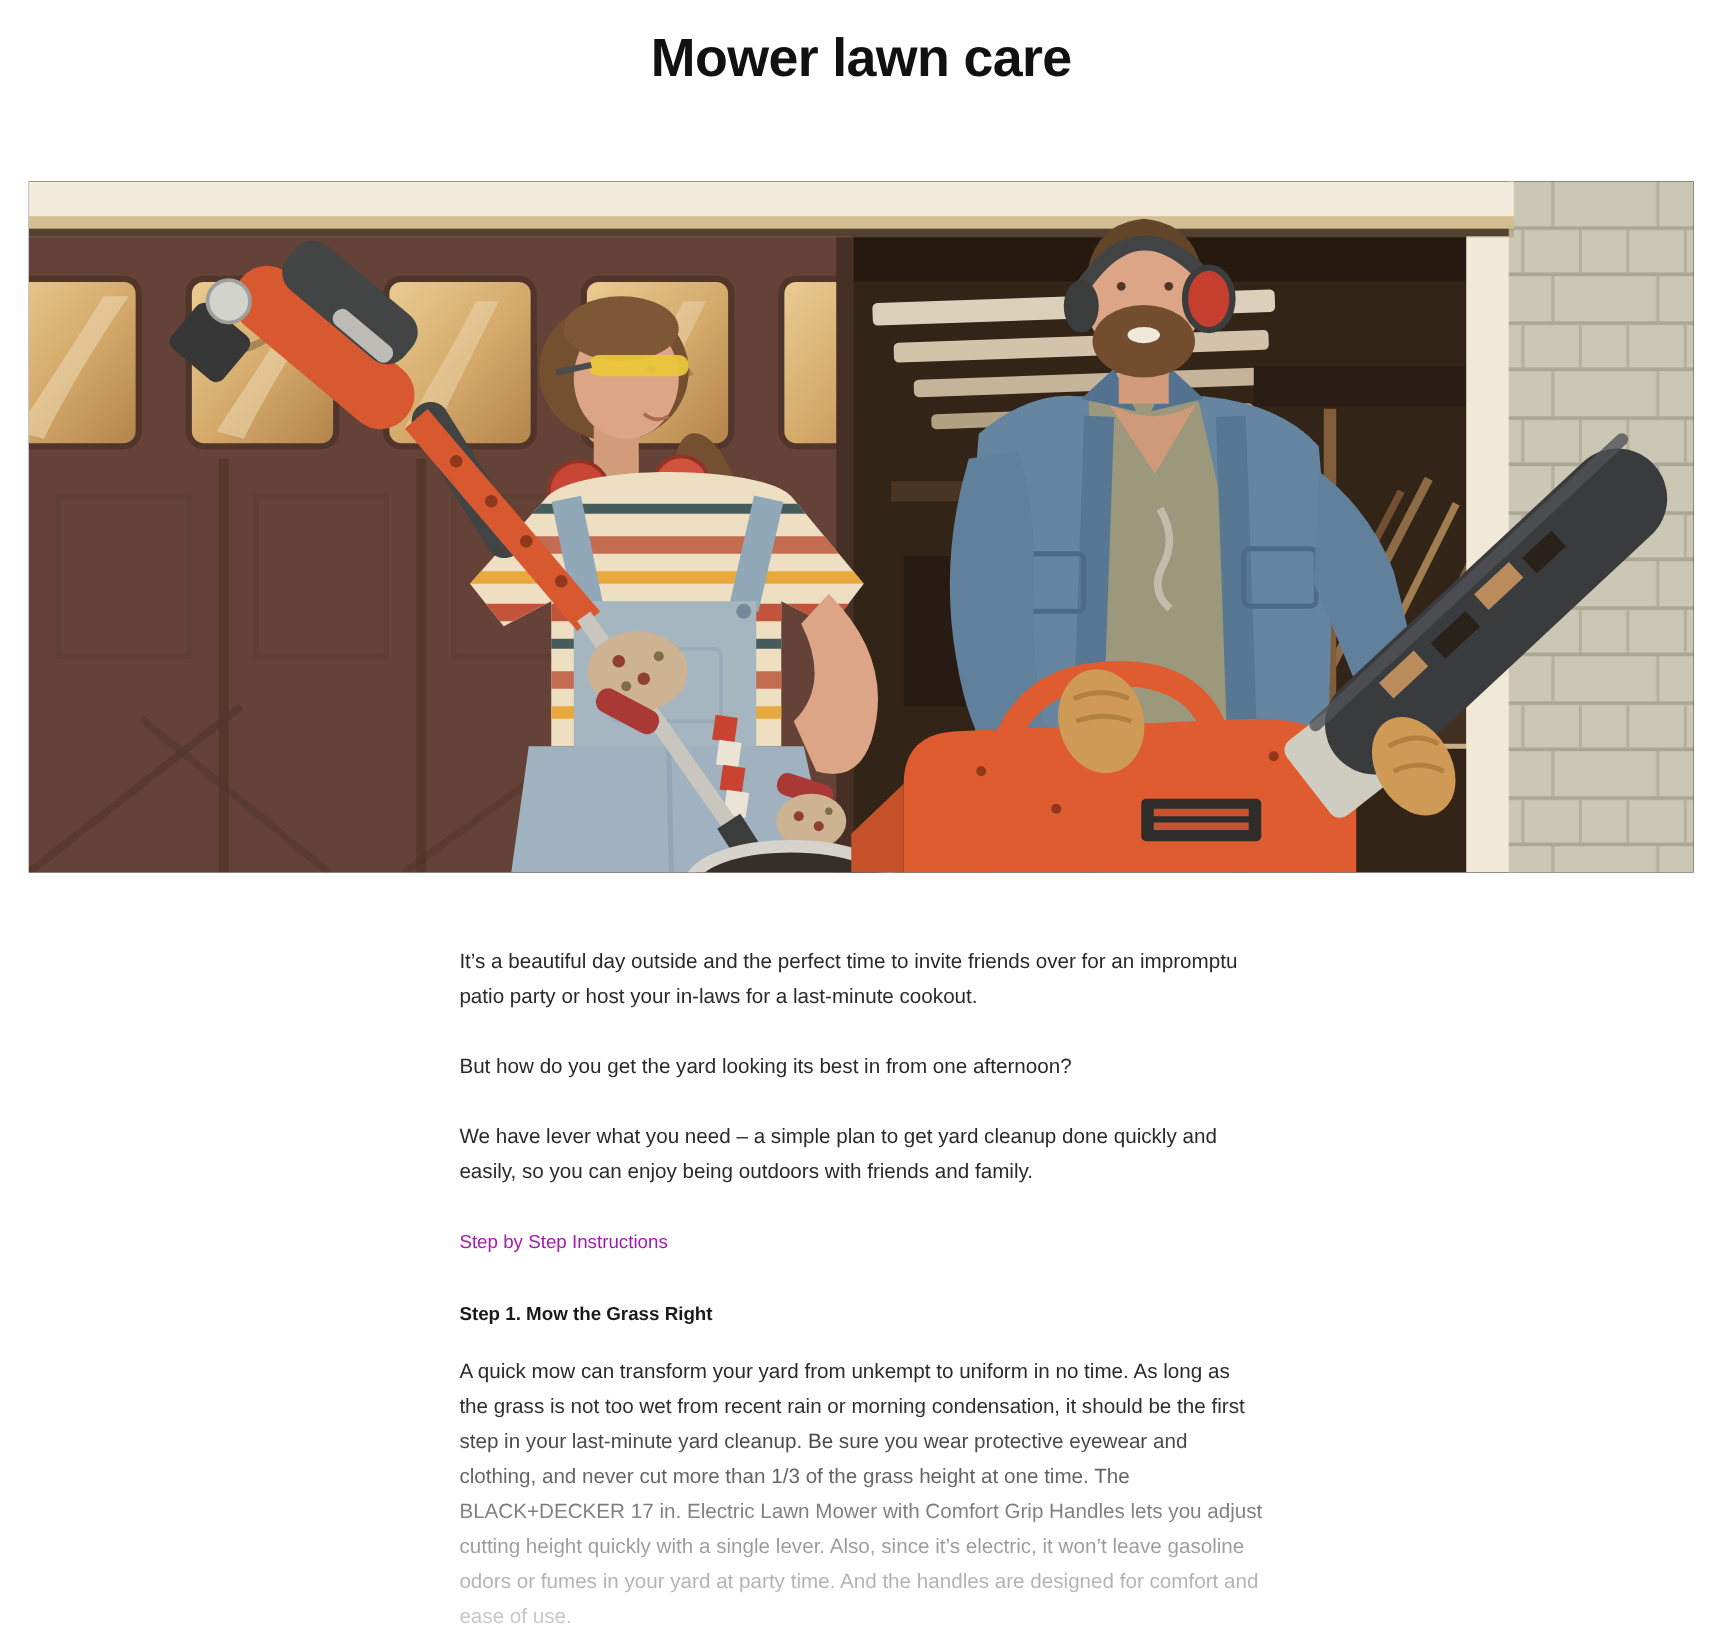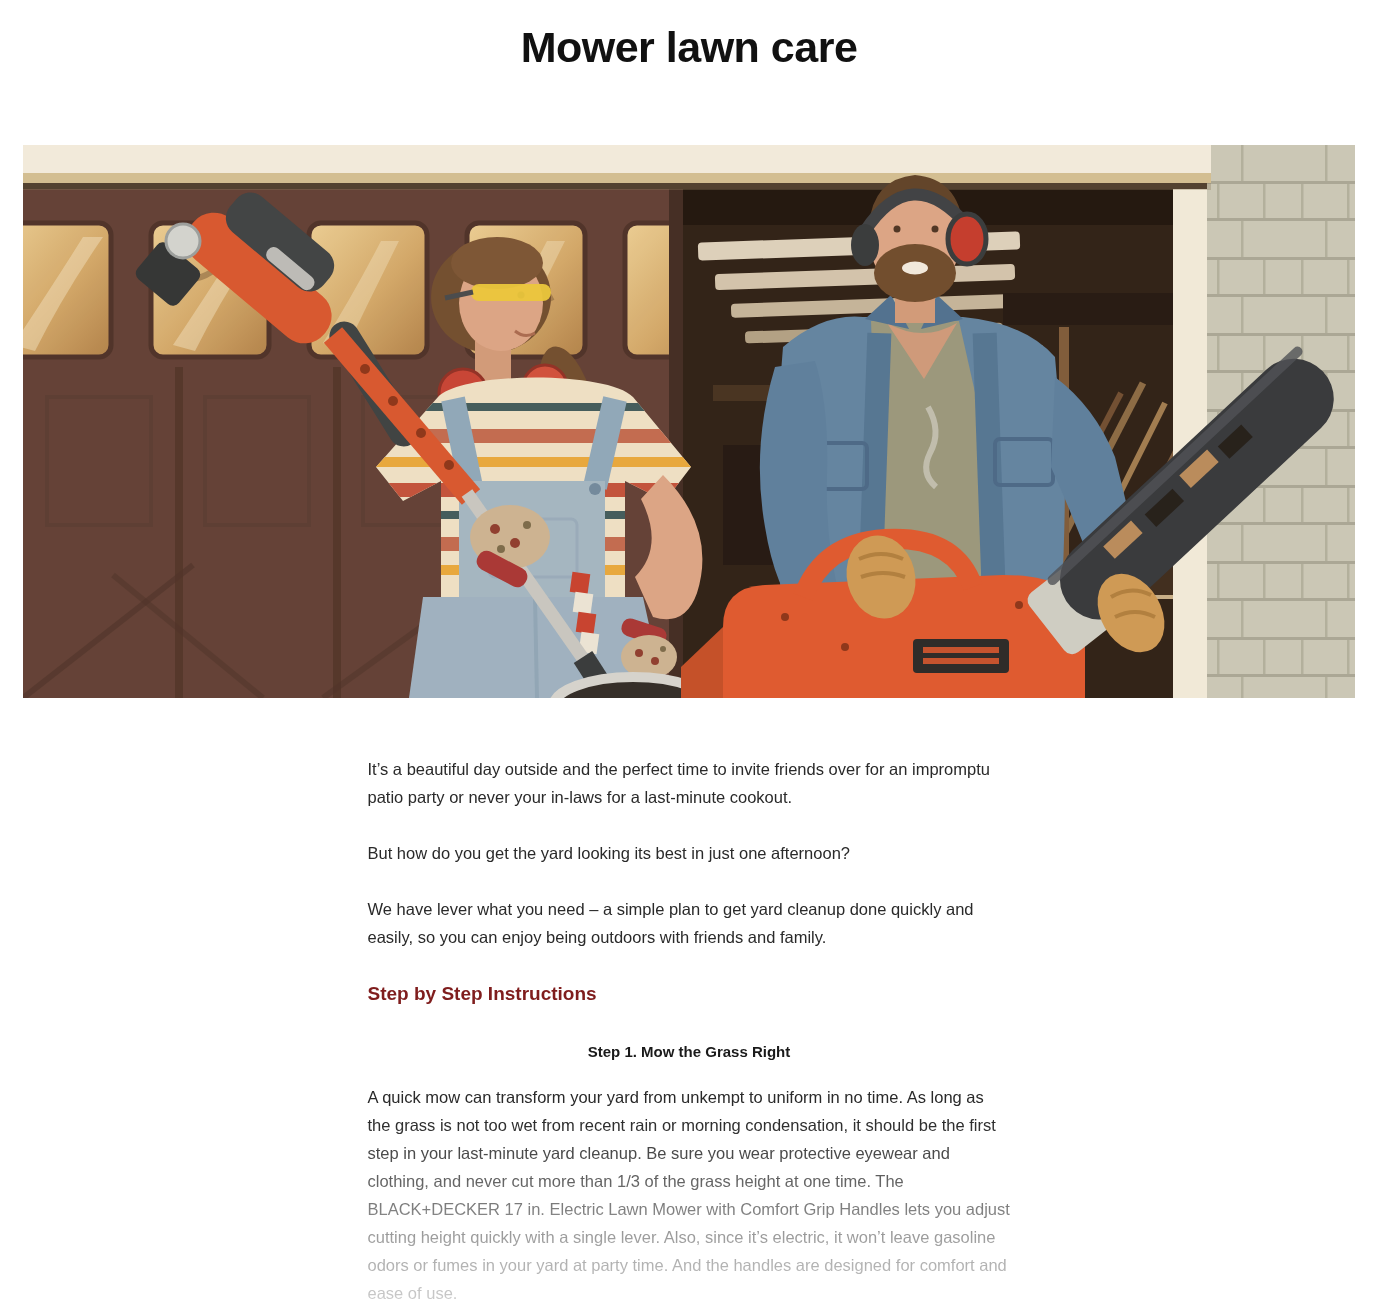--- a/index.html
+++ b/index.html
@@ -8,22 +8,22 @@
     font-family:"Liberation Sans", sans-serif; color:#2a2a2a; position:relative;
   }
   h1.page-title {
     margin:22px 0 0 0; font-size:43px; line-height:50px; font-weight:700;
     text-align:center; color:#111111; letter-spacing:-0.5px;
   }
   figure.hero { margin:73px 23px 0 23px; height:553px; width:1332px; overflow:hidden; background:#2b1e15; }
   figure.hero svg { display:block; }
   .content { width:643px; margin:57px auto 0 auto; font-size:16.5px; line-height:28px; }
   .content p { margin:0 0 28px 0; }
-  .content h2 { font-size:19px; line-height:26px; font-weight:700; color:#7f1d1d; margin:30px 0 0 0; }
-  .content h3 { font-size:15px; line-height:18px; font-weight:700; color:#1a1a1a; margin:36px 0 0 0;text-align:center; }
+  .content h2 { font-size:15px; line-height:26px; font-weight:400; color:#a21caf; margin:30px 0 0 0; }
+  .content h3 { font-size:15px; line-height:18px; font-weight:700; color:#1a1a1a; margin:36px 0 0 0; }
   .content p.step-text { margin:22px 0 0 0; }
   .fade-overlay {
     position:absolute; left:0; right:0; top:1120px; height:194px; pointer-events:none;
     background:linear-gradient(180deg, rgba(255,255,255,0) 0%, rgba(255,255,255,0.30) 35%,
                rgba(255,255,255,0.58) 65%, rgba(255,255,255,0.80) 100%);
   }
 </style>
 </head>
 <body>
 
@@ -230,22 +230,22 @@
         </g>
         <ellipse cx="1108" cy="468" rx="30" ry="42" fill="#cf9a55" transform="rotate(-30 1108 468)"></ellipse>
         <path d="M1088,452 q20,-12 40,-2 M1092,472 q20,-10 40,0" stroke="#b07f3e" stroke-width="4" fill="none"></path>
       </g>
 
       <rect x="0" y="0" width="1332" height="553" fill="#d9a05e" opacity="0.05"></rect>
     </svg>
   </figure>
 
   <section class="content">
-    <p>It’s a beautiful day outside and the perfect time to invite friends over for an impromptu patio party or never your in-laws for a last-minute cookout.</p>
-    <p>But how do you get the yard looking its best in just one afternoon?</p>
+    <p>It’s a beautiful day outside and the perfect time to invite friends over for an impromptu patio party or host your in-laws for a last-minute cookout.</p>
+    <p>But how do you get the yard looking its best in from one afternoon?</p>
     <p>We have lever what you need – a simple plan to get yard cleanup done quickly and easily, so you can enjoy being outdoors with friends and family.</p>
     <h2>Step by Step Instructions</h2>
     <h3>Step 1. Mow the Grass Right</h3>
     <p class="step-text">A quick mow can transform your yard from unkempt to uniform in no time. As long as the grass is not too wet from recent rain or morning condensation, it should be the first step in your last-minute yard cleanup. Be sure you wear protective eyewear and clothing, and never cut more than 1/3 of the grass height at one time. The BLACK+DECKER 17 in. Electric Lawn Mower with Comfort Grip Handles lets you adjust cutting height quickly with a single lever. Also, since it’s electric, it won’t leave gasoline odors or fumes in your yard at party time. And the handles are designed for comfort and ease of use.</p>
   </section>
 
   <div class="fade-overlay"></div>
 
 </main>
 

